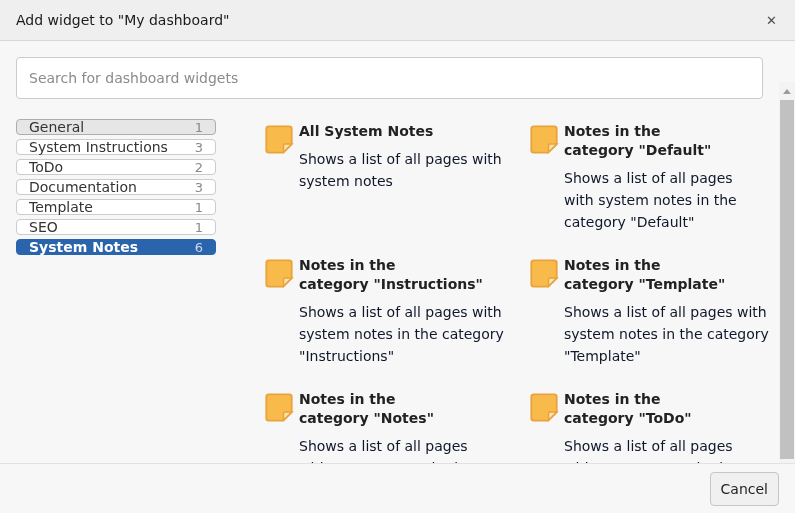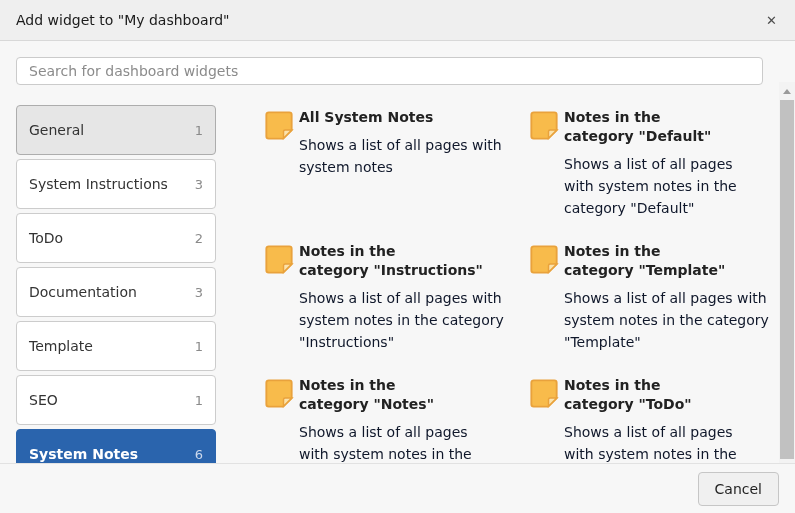--- a/index.html
+++ b/index.html
@@ -11,31 +11,31 @@
   
   .modal-header { height: 41px; background: #efefef; border-bottom: 1px solid #d8d8d8;
     display: flex; align-items: center; padding: 0 16px; }
   .modal-title { font-size: 14px; color: #1b1b1b; }
   .close-btn { margin-left: auto; font-size: 13px; font-weight: bold; color: #4c4c4c;
     cursor: pointer; line-height: 1; padding: 2px; }
 
   
   .modal-body { position: relative; height: 422px; padding: 16px; overflow: hidden; }
 
-  .search-input { display: block; width: calc(100% - 16px); height: 28px;
+  .search-input { display: block; width: calc(100% - 16px); height: 42px;
     border: 1px solid #cbcbcb; border-radius: 4px; background: #fff;
     padding: 0 12px; font-size: 14px; color: #333;
     font-family: "DejaVu Sans", "Liberation Sans", sans-serif; outline: none; }
   .search-input::placeholder { color: #8b8b8b; opacity: 1; }
 
   .content-row { display: flex; margin-top: 20px; align-items: flex-start; }
 
   
   .sidebar { width: 200px; flex: none; }
-  .cat { height: 50px; display: flex; align-items: center; padding: 0 12px;
+  .cat { height: 16px; display: flex; align-items: center; padding: 0 12px;
     background: #fff; border: 1px solid #cccccc; border-radius: 4px;
     margin-bottom: 4px; font-size: 14px; color: #333; cursor: pointer; }
   .cat .count { margin-left: auto; color: #8a8a8a; font-size: 13px; }
   .cat.highlighted { background: #e6e6e6; border-color: #adadad; }
   .cat.selected { background: #2a64ad; border-color: #2a64ad; color: #fff; font-weight: bold; }
   .cat.selected .count { color: #cdd9ec; font-weight: normal; }
 
   
   .grid { margin-left: 48px; margin-top: 3px; display: grid;
     grid-template-columns: 265px 252px; grid-auto-rows: 134px; align-items: start; }
@@ -50,21 +50,21 @@
   
   .scrollbar { position: absolute; top: 41px; right: 0; width: 16px; height: 422px; background: #f3f3f3; }
   .sb-thumb { position: absolute; left: 1px; top: 18px; width: 14px; height: 359px; background: #c1c1c1; }
   .sb-arrow { position: absolute; left: 4px; width: 0; height: 0;
     border-left: 4px solid transparent; border-right: 4px solid transparent; }
   .sb-up { top: 7px; border-bottom: 5px solid #9a9a9a; }
 
   
   .modal-footer { height: 50px; border-top: 1px solid #e2e2e2; background: #f7f7f7;
     display: flex; align-items: center; justify-content: flex-end; padding: 0 16px; }
-  .cancel-btn { min-width: 68px; padding: 8px 16px; background: #f0f0f0;
+  .cancel-btn { min-width: 68px; padding: 8px 10px; background: #f0f0f0;
     border: 1px solid #c6c6c6; border-radius: 4px; font-size: 14px; color: #1f1f1f;
     font-family: "DejaVu Sans", "Liberation Sans", sans-serif; cursor: pointer; text-align: center; }
 </style>
 </head>
 <body>
 
 <div class="modal">
 
   <div class="modal-header">
     <div class="modal-title">Add widget to "My dashboard"</div>

